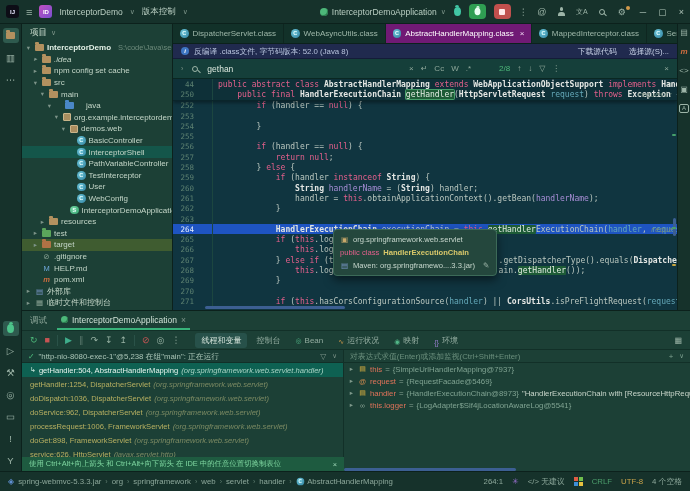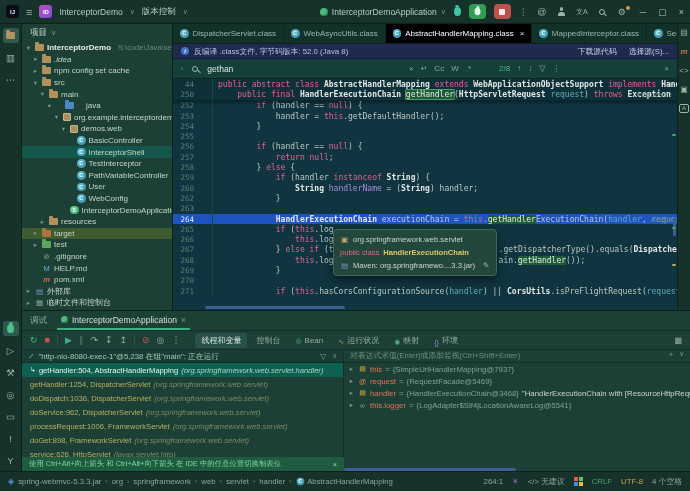--- a/index.html
+++ b/index.html
@@ -57,21 +57,21 @@
   .cico{width:8.5px;height:8.5px;border-radius:50%;background:radial-gradient(circle at 35% 35%,#6ec6d8,#2d7f9e);color:#eaffff;font-size:5.5px;line-height:9px;text-align:center;font-weight:bold;flex:0 0 8.5px}
   .cico.boot{background:radial-gradient(circle at 35% 35%,#7bd8a8,#2d9e6a)}
   .gico{width:9px;text-align:center;font-size:7.5px;flex:0 0 9px}
   .textra{color:#6d8a7c;margin-left:4px;font-size:7.5px}
   .tb-bold{font-weight:bold;color:#e2efe5}
 
   
   .edcol{flex:1;display:flex;flex-direction:column;min-width:0;background:#103540}
   .tabs{height:20px;flex:0 0 20px;display:flex;align-items:stretch;background:#123129;border-bottom:1px solid #0c211c;font-size:8px}
   .tab{display:flex;align-items:center;gap:4px;padding:0 7px;color:#9fb8aa;border-right:1px solid #0e2620;white-space:nowrap}
-  .tab.active{background:#000000;color:#fff}
+  .tab.active{background:#701a75;color:#fff}
   .tab .x{margin-left:2px;font-size:8px;color:#f3d9f5}
   .tabtail{margin-left:auto;display:flex;align-items:center;gap:7px;padding:0 7px;color:#9db5a8}
 
   .banner{height:15px;flex:0 0 15px;background:#202a4e;display:flex;align-items:center;gap:5px;padding:0 8px;font-size:7.8px;color:#b7c3dd;border-bottom:1px solid #141c38}
   .info{width:8px;height:8px;border-radius:50%;background:#3d75c2;color:#fff;font-size:6px;font-weight:bold;display:flex;align-items:center;justify-content:center;font-style:italic}
   .bannlinks{margin-left:auto;display:flex;gap:12px;color:#c7d1e6}
 
   .search{height:20px;flex:0 0 20px;background:#153f3a;border-bottom:1px solid #0a2722;display:flex;align-items:center;gap:6px;padding:0 8px;font-size:8px;color:#8fa89b}
   .query{color:#dce8de;font-size:8.5px}
   .sgroup{margin-left:auto;display:flex;align-items:center;gap:7px;font-size:8px}
@@ -119,21 +119,21 @@
   .dlayout{margin-left:auto;color:#9db5a8;font-size:8px}
   .dcontent{flex:1;display:flex;min-height:0;position:relative}
   .frames{width:322px;flex:0 0 322px;border-right:1px solid #123028;display:flex;flex-direction:column;overflow:hidden}
   .threadrow{height:13px;flex:0 0 13px;display:flex;align-items:center;gap:4px;padding:0 6px;font-size:7.8px;color:#a9c4b6;background:#193d35;border-bottom:1px solid #123028}
   .threadrow .r{margin-left:auto;display:flex;gap:6px;color:#7d9489}
   .frow{height:14px;display:flex;align-items:center;gap:3px;padding:0 8px 0 8px;font-size:7.6px;white-space:nowrap;color:#b8b061}
   .frow .pkgn{color:#7c8a63;font-style:italic}
   .frow.sel{background:#0e6152;color:#e8f4ee}
   .frow.sel .pkgn{color:#a9d3c4}
   .vars{flex:1;display:flex;flex-direction:column;overflow:hidden;position:relative}
-  .watchrow{height:13px;flex:0 0 13px;display:flex;gap:4px;padding:0 6px;font-size:7.8px;color:#6b8f7d;border-bottom:1px solid #123028}
+  .watchrow{height:13px;flex:0 0 13px;display:flex;align-items:center;gap:4px;padding:0 6px;font-size:7.8px;color:#6b8f7d;border-bottom:1px solid #123028}
   .watchrow .r{margin-left:auto;display:flex;gap:6px;color:#7fa291}
   .vrow{height:12px;display:flex;align-items:center;gap:3px;padding:0 4px;font-size:7.8px;white-space:nowrap;overflow:hidden}
   .vchev{color:#7f998c;font-size:6.5px;width:7px;flex:0 0 7px;text-align:center}
   .vico{width:9px;flex:0 0 9px;text-align:center;font-size:7px}
   .vname{color:#e0735a}
   .veq{color:#8aa395}
   .vval{color:#7fa291}
   .vstr{color:#c9d6cb}
   .varhscroll{position:absolute;left:0;bottom:0;width:172px;height:3px;background:#3c5f92;border-radius:2px}
 
@@ -272,26 +272,26 @@
                 <span>BasicController</span>
               </div>
               <div class="trow sel" style="padding-left: 45px;">
                 <span class="tchev"></span>
                 <span class="cico">C</span>
                 <span>InterceptorShell</span>
               </div>
               <div class="trow" style="padding-left: 45px;">
                 <span class="tchev"></span>
                 <span class="cico">C</span>
+                <span>PathVariableController</span>
+              </div>
+              <div class="trow" style="padding-left: 45px;">
+                <span class="tchev"></span>
+                <span class="cico">C</span>
                 <span>TestInterceptor</span>
-              </div>
-              <div class="trow" style="padding-left: 45px;">
-                <span class="tchev"></span>
-                <span class="cico">C</span>
-                <span>PathVariableController</span>
               </div>
               <div class="trow" style="padding-left: 45px;">
                 <span class="tchev"></span>
                 <span class="cico">C</span>
                 <span>User</span>
               </div>
               <div class="trow" style="padding-left: 45px;">
                 <span class="tchev"></span>
                 <span class="cico">C</span>
                 <span>WebConfig</span>
@@ -299,29 +299,29 @@
               <div class="trow" style="padding-left: 38px;">
                 <span class="tchev"></span>
                 <span class="cico boot">S</span>
                 <span>InterceptorDemoApplication</span>
               </div>
               <div class="trow" style="padding-left: 17px;">
                 <span class="tchev">▸</span>
                 <span class="fold"></span>
                 <span>resources</span>
               </div>
+              <div class="trow" style="padding-left: 10px;">
+                <span class="tchev">▸</span>
+                <span class="fold green"></span>
+                <span>test</span>
+              </div>
               <div class="trow hl" style="padding-left: 10px;">
                 <span class="tchev">▸</span>
                 <span class="fold orange"></span>
                 <span>target</span>
-              </div>
-              <div class="trow" style="padding-left: 10px;">
-                <span class="tchev">▸</span>
-                <span class="fold green"></span>
-                <span>test</span>
               </div>
               <div class="trow" style="padding-left: 10px;">
                 <span class="tchev"></span>
                 <span class="gico" style="color: rgb(138, 163, 149);">⊘</span>
                 <span>.gitignore</span>
               </div>
               <div class="trow" style="padding-left: 10px;">
                 <span class="tchev"></span>
                 <span class="gico" style="color: rgb(111, 168, 220);">M</span>
                 <span>HELP.md</span>
@@ -403,28 +403,29 @@
           </div>
 
           <div class="codewrap">
             <div class="sticky" id="stickylines">
               <span class="stickygear">⚙</span>
             <div class="cl"><span class="ln">44</span><span class="fz"></span><pre class="ct"><span class="k">public abstract class </span><span class="c">AbstractHandlerMapping </span><span class="k">extends </span><span class="c">WebApplicationObjectSupport </span><span class="k">implements </span><span class="c">HandlerMappi</span></pre></div>
                 <div class="cl"><span class="ln">250</span><span class="fz"></span><pre class="ct">    <span class="k">public final </span><span class="c">HandlerExecutionChain </span><span class="m actv">getHandler</span><span class="d">(</span><span class="c">HttpServletRequest</span><span class="d"> </span><span class="p">request</span><span class="d">) </span><span class="k">throws </span><span class="c">Exception</span><span class="d"> {</span></pre><span class="hint">request:</span></div>
               </div>
             <div id="codelines">
                 <div class="cl"><span class="ln">252</span><span class="fz"></span><pre class="ct">        <span class="k">if</span><span class="d"> (handler == </span><span class="k">null</span><span class="d">) {</span></pre></div>
-                <div class="cl"><span class="ln">253</span><span class="fz"></span><pre class="ct">            <span class="d">handler = </span><span class="k">this</span><span class="d">.getDefaultHandler();</span></pre></div>
+                <div class="cl"><span class="ln">253</span><span class="fz"></span></div>
                 <div class="cl"><span class="ln">254</span><span class="fz"></span><pre class="ct">        <span class="d">}</span></pre></div>
                 <div class="cl"><span class="ln">255</span><span class="fz"></span><pre class="ct"></pre></div>
                 <div class="cl"><span class="ln">256</span><span class="fz"></span><pre class="ct">        <span class="k">if</span><span class="d"> (handler == </span><span class="k">null</span><span class="d">) {</span></pre></div>
                 <div class="cl"><span class="ln">257</span><span class="fz"></span><pre class="ct">            <span class="k">return null</span><span class="d">;</span></pre></div>
                 <div class="cl"><span class="ln">258</span><span class="fz"></span><pre class="ct">        <span class="d">} </span><span class="k">else</span><span class="d"> {</span></pre></div>
                 <div class="cl"><span class="ln">259</span><span class="fz"></span><pre class="ct">            <span class="k">if</span><span class="d"> (handler </span><span class="k">instanceof </span><span class="c">String</span><span class="d">) {</span></pre></div>
                 <div class="cl"><span class="ln">260</span><span class="fz"></span><pre class="ct">                <span class="c">String </span><span class="v">handlerName</span><span class="d"> = (</span><span class="c">String</span><span class="d">) handler;</span></pre></div>
+                <div class="cl"><span class="ln">261</span><span class="fz"></span><pre class="ct">                <span class="d">handler = </span><span class="k">this</span><span class="d">.obtainApplicationContext().getBean(</span><span class="v">handlerName</span><span class="d">);</span></pre></div>
                 <div class="cl"><span class="ln">262</span><span class="fz"></span><pre class="ct">            <span class="d">}</span></pre></div>
                 <div class="cl"><span class="ln">263</span><span class="fz"></span><pre class="ct"></pre></div>
                 <div class="cl cur"><span class="ln">264</span><span class="fz"></span><pre class="ct">            <span class="c">HandlerExecutionChain </span><span class="e">executionChain</span><span class="d"> = </span><span class="k">this</span><span class="d">.</span><span class="m">getHandler</span><span class="d">ExecutionChain(</span><span class="p">handler</span><span class="d">, </span><span class="p">request</span></pre><span class="hint">reque</span></div>
                 <div class="cl"><span class="ln">265</span><span class="fz"></span><pre class="ct">            <span class="k">if</span><span class="d"> (</span><span class="k">this</span><span class="d">.log</span></pre></div>
                 <div class="cl"><span class="ln">266</span><span class="fz"></span><pre class="ct">                <span class="k">this</span><span class="d">.log</span></pre></div>
                 <div class="cl"><span class="ln">267</span><span class="fz"></span><pre class="ct">            <span class="d">} </span><span class="k">else if</span><span class="d"> (t</span><span class="g"></span><span class="d">.getDispatcherType().equals(</span><span class="c">DispatcherType</span></pre></div>
                 <div class="cl"><span class="ln">268</span><span class="fz"></span><pre class="ct">                <span class="k">this</span><span class="d">.log</span><span class="g"></span><span class="d">ain.</span><span class="m">getHandler</span><span class="d">());</span></pre></div>
                 <div class="cl"><span class="ln">269</span><span class="fz"></span><pre class="ct">            <span class="d">}</span></pre></div>
                 <div class="cl"><span class="ln">270</span><span class="fz"></span><pre class="ct"></pre></div>
                 <div class="cl"><span class="ln">271</span><span class="fz"></span><pre class="ct">            <span class="k">if</span><span class="d"> (</span><span class="k">this</span><span class="d">.hasCorsConfigurationSource(</span><span class="p">handler</span><span class="d">) || </span><span class="c">CorsUtils</span><span class="d">.isPreFlightRequest(</span><span class="p">request</span></pre></div>
@@ -584,21 +585,21 @@
                   <span class="vico" style="color: rgb(210, 139, 79);">@</span>
                   <span class="vname">request</span>
                   <span class="veq"> = </span>
                   <span class="vval">{RequestFacade@5469}</span>
                 </div>
                 <div class="vrow">
                   <span class="vchev">▸</span>
                   <span class="vico" style="color: rgb(201, 166, 63);">▤</span>
                   <span class="vname">handler</span>
                   <span class="veq"> = </span>
-                  <span class="vval">{HandlerExecutionChain@3468} </span>
+                  <span class="vval">{HandlerExecutionChain@8973} </span>
                   <span class="vstr">"HandlerExecutionChain with [ResourceHttpRequestHandler [class </span>
                 </div>
                 <div class="vrow">
                   <span class="vchev">▸</span>
                   <span class="vico" style="color: rgb(138, 163, 149);">∞</span>
                   <span class="vname">this.logger</span>
                   <span class="veq"> = </span>
                   <span class="vval">{LogAdapter$Slf4jLocationAwareLog@5541}</span>
                 </div>
               </div>

